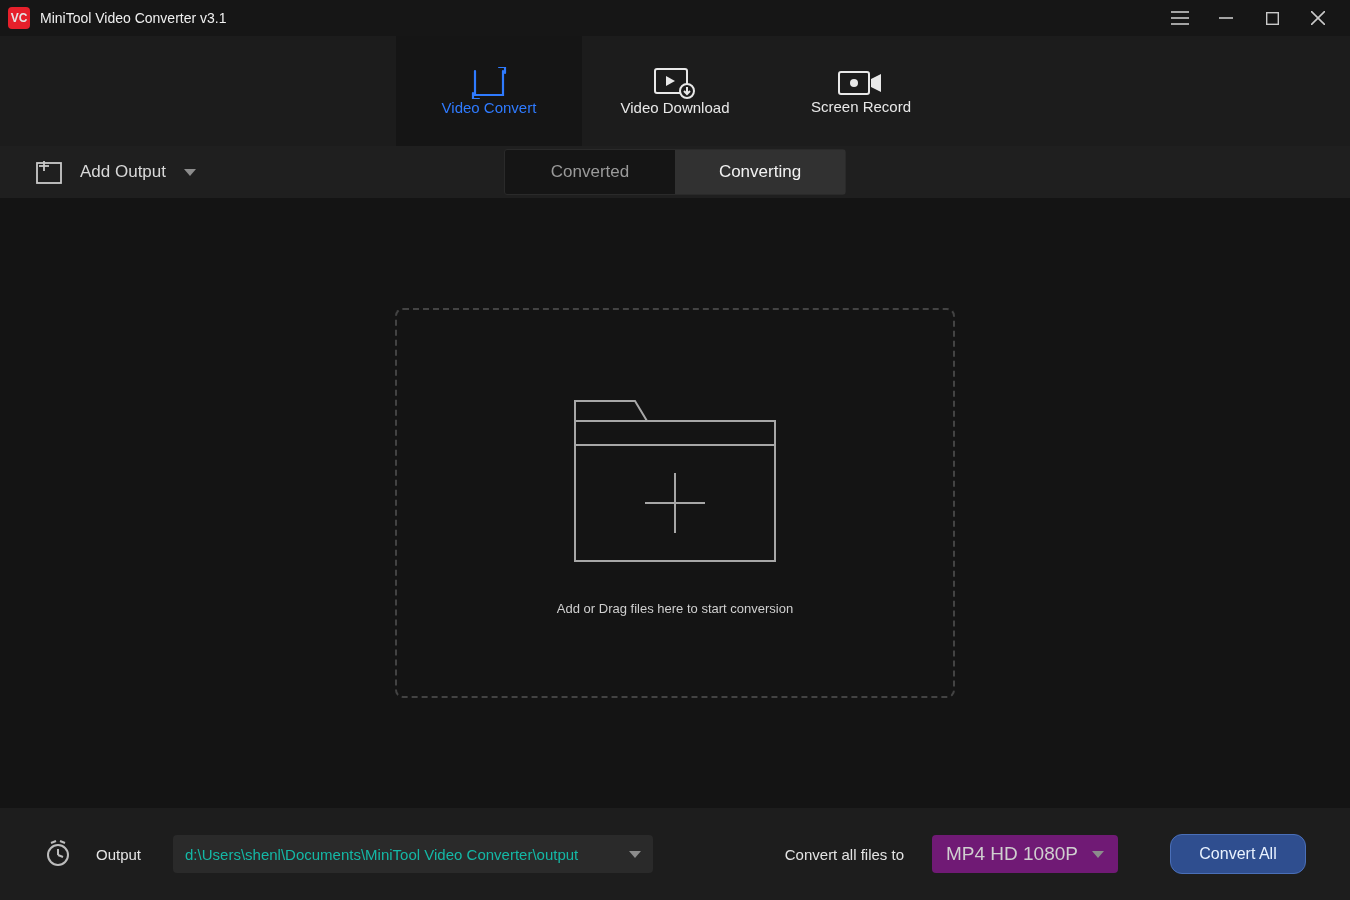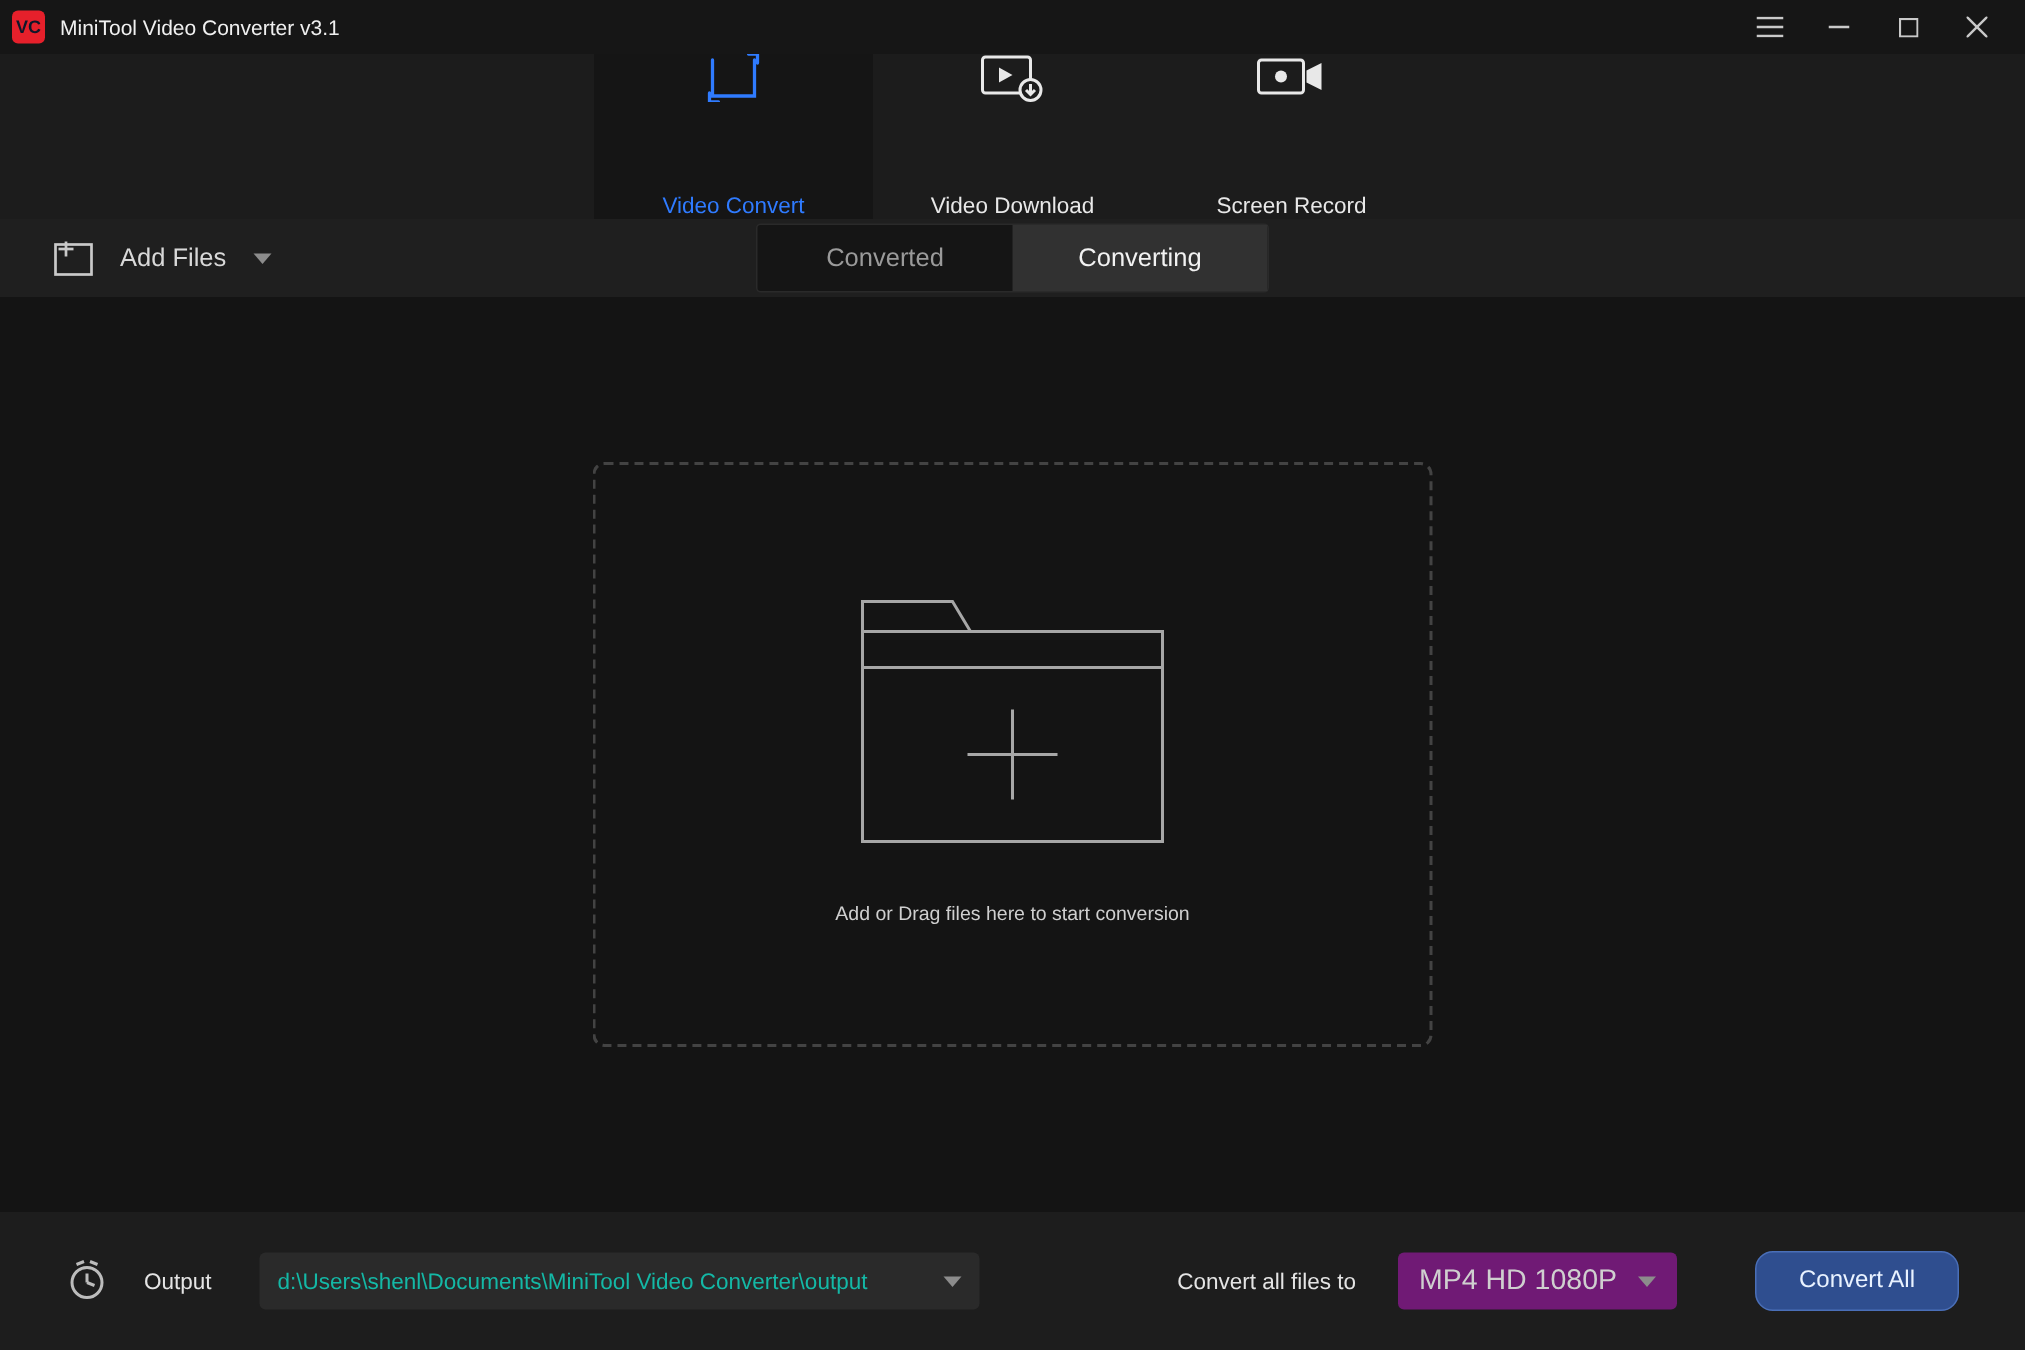--- a/index.html
+++ b/index.html
@@ -2,29 +2,29 @@
 <html><head>
 <meta charset="utf-8">
 <style>
   * { margin:0; padding:0; box-sizing:border-box; font-family: "Segoe UI", Arial, sans-serif; }
   html,body { width:1350px; height:900px; background:#0f0f0f; color:#d9d9d9; overflow:hidden; }
   .window { width:1350px; height:900px; display:flex; flex-direction:column; background:#161616; }
 
   
   .titlebar { height:36px; display:flex; align-items:center; justify-content:space-between; padding:0 8px; background:#161616; }
   .titlebar-left { display:flex; align-items:center; gap:10px; }
-  .logo { width:22px; height:22px; background:#e6202b; border-radius:4px; display:flex; align-items:center; justify-content:center; color:#0f172a; font-size:12px; font-weight:700; }
+  .logo { width:22px; height:22px; background:#e6202b; border-radius:4px; display:flex; align-items:center; justify-content:center; color:#e5e5e5; font-size:12px; font-weight:700; }
   .titlebar-title { font-size:14px; color:#f0f0f0; }
   .titlebar-right { display:flex; align-items:center; gap:26px; padding-right:14px; }
   .win-btn { width:20px; height:20px; display:flex; align-items:center; justify-content:center; color:#c9c9c9; cursor:pointer; }
   .win-btn svg { stroke:#c9c9c9; }
 
   
   .nav { height:110px; background:#1c1c1c; display:flex; justify-content:center; align-items:stretch; }
-  .nav-tab { width:186px; display:flex; flex-direction:column; align-items:center; justify-content:space-between; cursor:pointer; color:#e8e8e8; }
+  .nav-tab { width:186px; display:flex; flex-direction:column; align-items:center; justify-content:center; cursor:pointer; color:#e8e8e8; }
   .nav-tab.active { background:#151515; color:#2f7bff; }
   .nav-tab.active svg { stroke:#2f7bff; fill:none; }
   .nav-tab svg { stroke:#e8e8e8; }
   .nav-label { font-size:15px; }
 
   
   .toolbar { height:52px; background:#1f1f1f; display:flex; align-items:center; padding:0 36px; position:relative; }
   .add-files { display:flex; align-items:center; gap:18px; cursor:pointer; color:#d8d8d8; font-size:17px; }
   .add-files svg { stroke:#c9c9c9; }
   .subtab-group { position:absolute; left:50%; top:50%; transform:translate(-50%,-50%); display:flex; background:#151515; border-radius:3px; border:1px solid #2a2a2a; }
@@ -115,21 +115,21 @@
     </div>
   </div>
 
   <div class="toolbar">
     <div class="add-files">
       <svg width="26" height="24" viewBox="0 0 26 24" fill="none" stroke="#c9c9c9" stroke-width="1.8">
         <rect x="1" y="3" width="24" height="20"></rect>
         <line x1="8" y1="1" x2="8" y2="11"></line>
         <line x1="3" y1="6" x2="13" y2="6"></line>
       </svg>
-      <span>Add Files</span>
+      <span>Add Output</span>
       <div class="caret"></div>
     </div>
     <div class="subtab-group">
       <div class="subtab">
           <span>Converted</span>
         </div>
       <div class="subtab active">
           <span>Converting</span>
         </div>
     </div>

